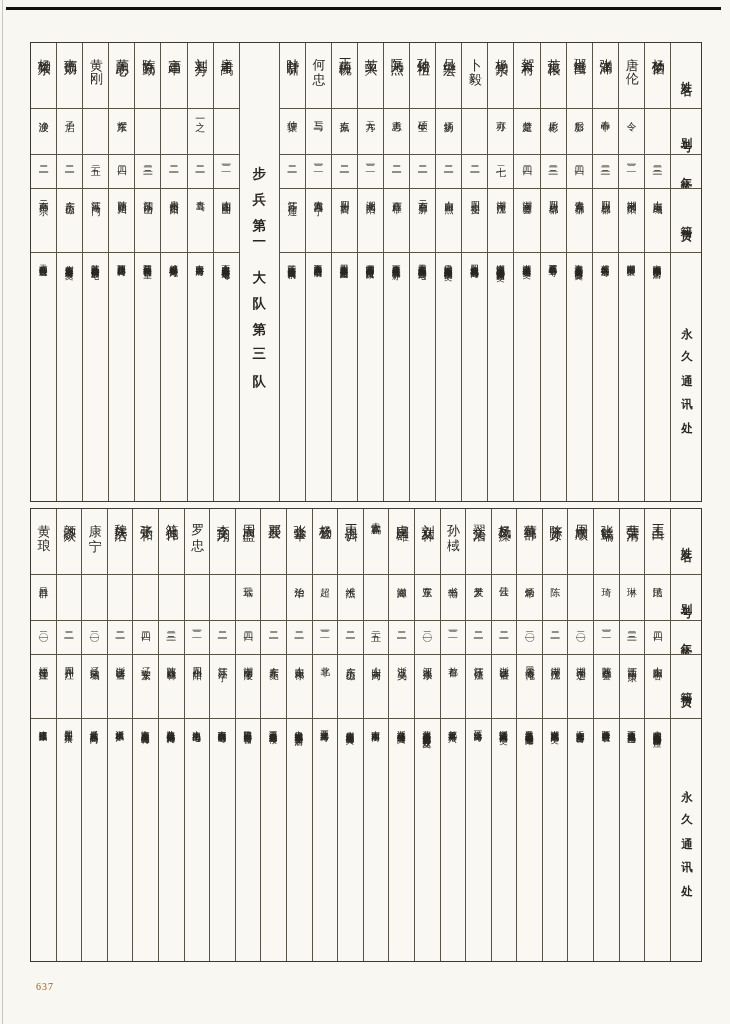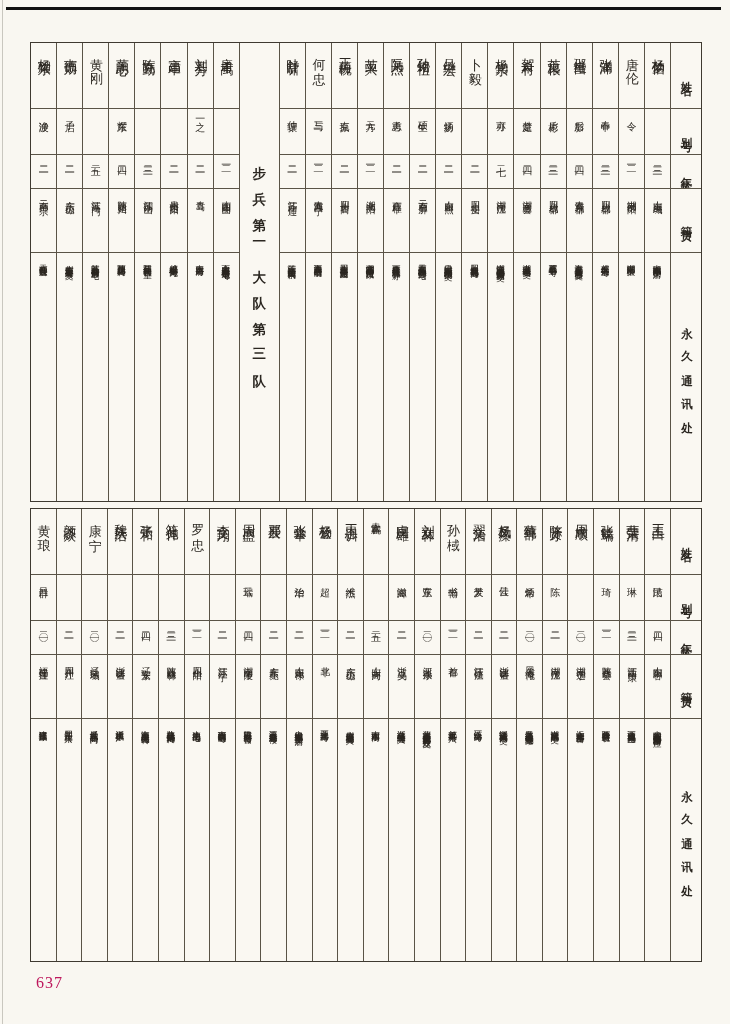--- a/index.html
+++ b/index.html
@@ -64,21 +64,21 @@
   .c-alias .vtext  { font-size: 10px; }
   .c-age .vtext    { font-size: 10px; }
   .c-native .vtext { font-size: 9.5px; letter-spacing: 1.5px; }
   .c-addr .vtext   { font-size: 8.5px; letter-spacing: 0.5px; line-height: 1.2; }
   .header-col .cell { align-items: center; justify-content: center; padding: 0; }
   .header-col .vtext { font-size: 11.5px; font-weight: bold; letter-spacing: 4px; }
   .header-col .c-addr .vtext { letter-spacing: 24px; }
   .title-text { font-size: 13.5px; letter-spacing: 26px; font-weight: bold; }
   .page-number {
     position: absolute; left: 36px; bottom: 32px;
-    font-size: 16px; color: #be185d; letter-spacing: 1px;
+    font-size: 10px; color: #a16207; letter-spacing: 1px;
   }
 </style>
 </head>
 <body>
 
 <div class="page">
   <div class="top-rule"></div>
   <div class="edge-left"></div>
 
   <div class="table" id="top-table">

